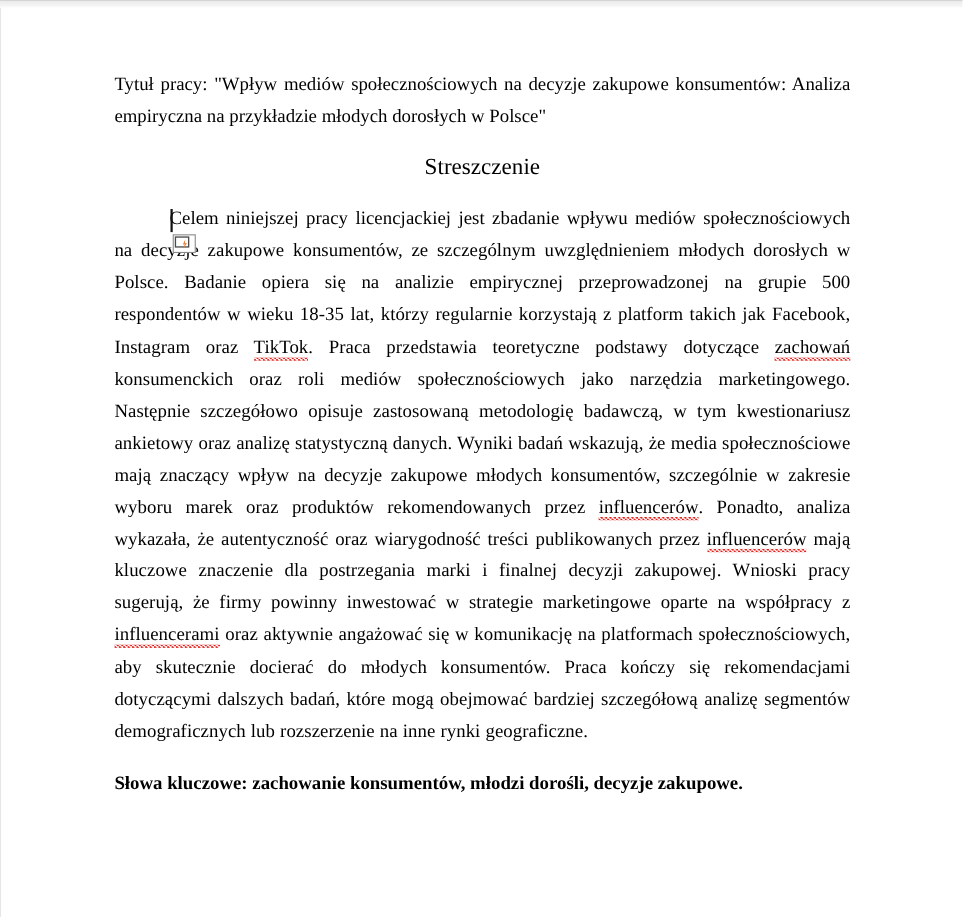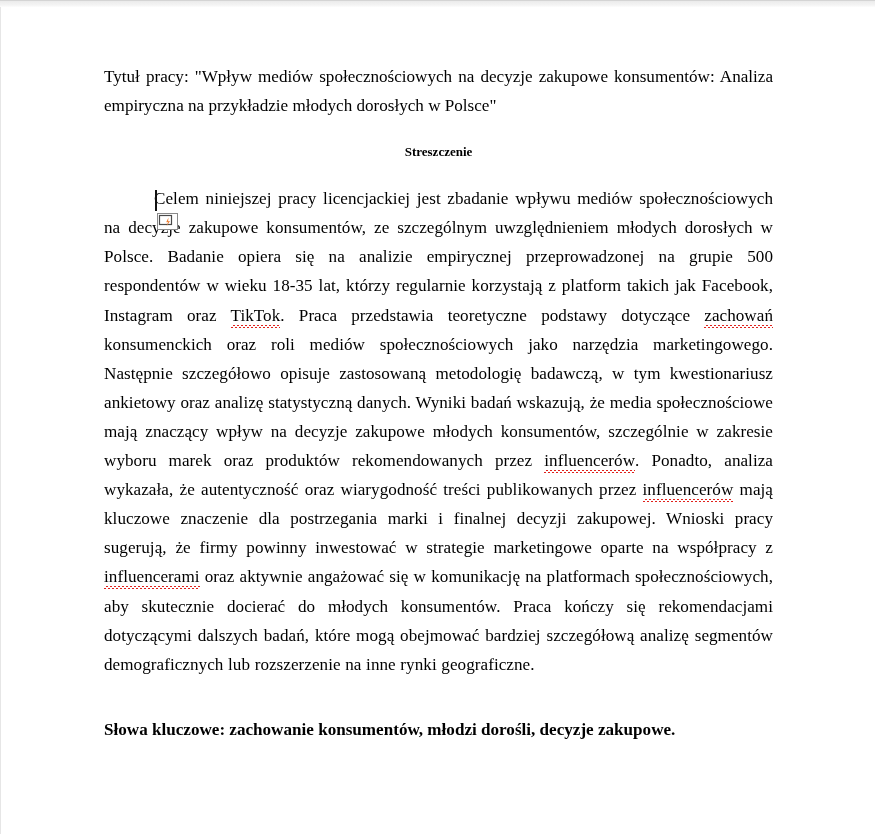--- a/index.html
+++ b/index.html
@@ -66,40 +66,40 @@
   .title-block {
     font-size: 17.1px;
     line-height: 29.1px;
     text-align: justify;
     text-align-last: left;
     margin: 0 0 0 0;
   }
   .bold { font-weight: normal; }
 
   .heading {
-    font-size: 13px;
-    font-weight: bold;
+    font-size: 21px;
+    font-weight: normal;
     text-align: center;
     line-height: 29px;
     margin: 17px 0 8px 0;
   }
 
   .abstract {
     margin-top: 18px;
   }
   .abstract .indent-first {
     display: inline-block;
     width: 50px;
   }
 
   .keywords {
     font-size: 17.1px;
     font-weight: bold;
     line-height: 29.1px;
-    margin-top: 36px;
+    margin-top: 18px;
     text-align: left;
   }
 
   
   .sp {
     position: relative;
     white-space: nowrap;
   }
   .sp::after {
     content: "";

